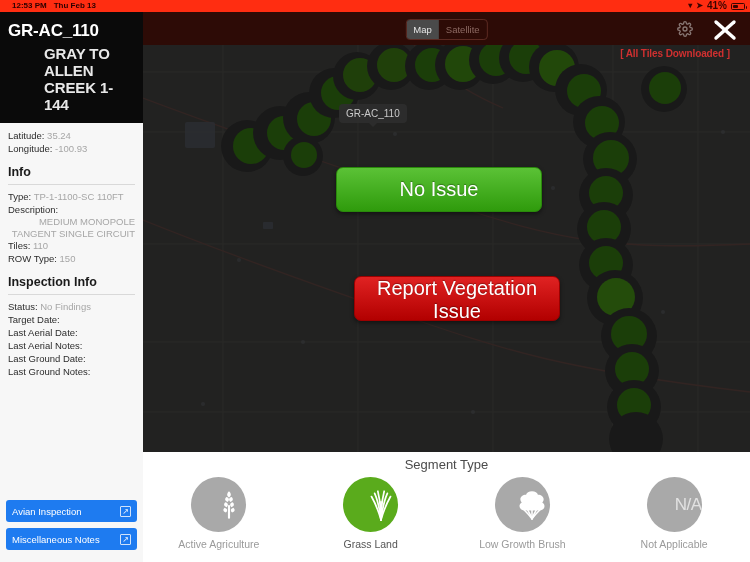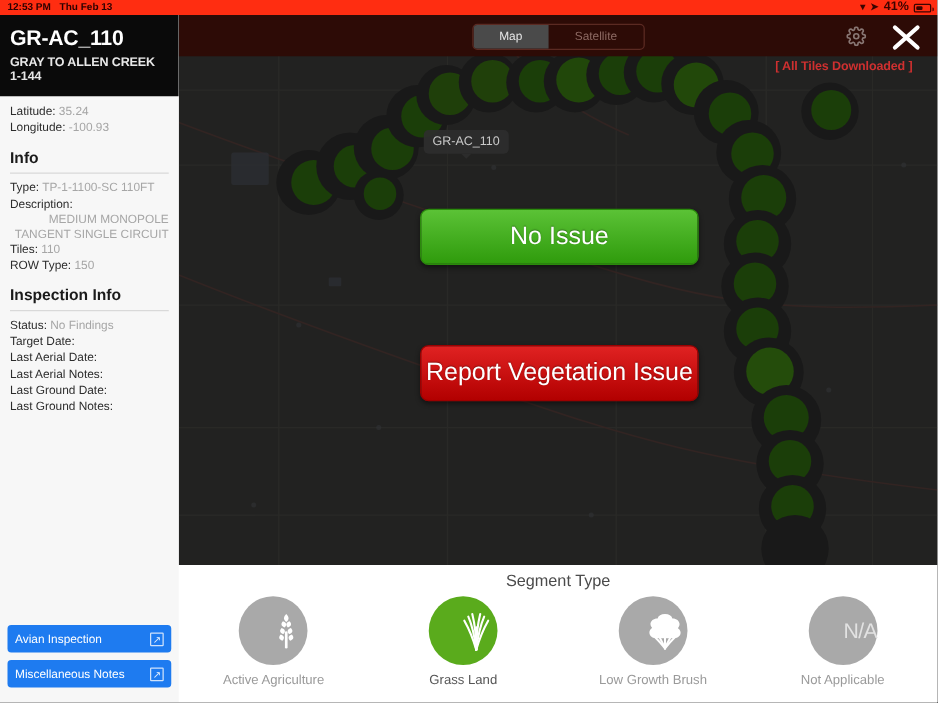--- a/index.html
+++ b/index.html
@@ -11,21 +11,21 @@
   }
   .app { position:relative; width:750px; height:562px; overflow:hidden; background:#fff; }
 
   
   .statusbar{
     position:absolute; left:0; top:0; width:750px; height:12px;
     background:#ff2d11; color:#2b0000;
     font-size:8px; font-weight:bold; line-height:12px;
     display:flex; align-items:center; z-index:60;
   }
-  .sb-left{ display:flex; align-items:center; gap:7px; padding-left:6px; }
+  .sb-left{ display:flex; align-items:center; gap:7px; padding-left:12px; }
   .sb-right{ margin-left:auto; display:flex; align-items:center; gap:4px; padding-right:5px; }
   .sb-right .pct{ font-size:10px; font-weight:bold; color:#3a0400; }
   .batt{
     position:relative; width:14px; height:7px; border:1px solid #3a0400;
     border-radius:1.5px; display:inline-block;
   }
   .batt::after{
     content:""; position:absolute; right:-3px; top:2px; width:1.5px; height:3px;
     background:#3a0400; border-radius:0 1px 1px 0;
   }
@@ -33,21 +33,21 @@
   .wifi-ic{ font-size:8px; color:#3a0400; line-height:1; }
   .loc-ic{ font-size:8px; color:#3a0400; line-height:1; }
 
   
   .sidebar{
     position:absolute; left:0; top:12px; width:143px; height:550px;
     background:#f7f7f7; z-index:40; overflow:hidden;
   }
   .side-head{ background:#0a0a0a; padding:9px 8px 10px 8px; }
   .side-title{ color:#ffffff; font-size:17px; font-weight:bold; letter-spacing:-0.2px; }
-  .side-sub{ color:#e8e8e8; font-size:10px; font-weight:bold; margin-top:4px; letter-spacing:-0.1px; }
+  .side-sub{ color:#e8e8e8; font-size:15px; font-weight:bold; margin-top:4px; letter-spacing:-0.1px;margin-left:36px; }
 
   .side-body{ padding:6px 8px 0 8px; }
   .kv{ font-size:9.5px; color:#2c2c2c; line-height:13px; white-space:nowrap; overflow:hidden; }
   .kv .k{ color:#2c2c2c; }
   .kv .v{ color:#a6a6a6; }
   .kv.block .v{ display:block; line-height:11.5px; }
 
   .sec-h{ font-size:12.5px; font-weight:bold; color:#1a1a1a; margin:10px 0 0 0; }
   .rule{ height:1px; background:#d9d9d9; margin:5px 0 5px 0; }
 
@@ -84,48 +84,48 @@
     background:rgba(46,46,46,0.92); color:#c9c9c9;
     font-size:10px; padding:4px 7px; border-radius:4px; white-space:nowrap;
   }
   .callout::after{
     content:""; position:absolute; left:50%; margin-left:-4px; bottom:-4px;
     border-left:4px solid transparent; border-right:4px solid transparent;
     border-top:4px solid rgba(46,46,46,0.92);
   }
 
   .bigbtn{
-    position:absolute; z-index:28; width:223px; height:45px;
+    position:absolute; z-index:28; width:206px; height:45px;
     border-radius:7px; border:none; cursor:pointer;
     color:#fff; font-family:"Liberation Sans", sans-serif;
     font-size:20px; text-shadow:0 -1px 1px rgba(0,0,0,.35);
     box-shadow:0 2px 4px rgba(0,0,0,.45);
   }
   .btn-ok{
     left:193px; top:155px;
     background:linear-gradient(#5bc236,#2f9b0c);
     border:1px solid #2a8a0b;
   }
   .btn-issue{
-    left:193px; top:264px;
+    left:211px; top:264px;
     background:linear-gradient(#e02222,#b20000);
     border:1px solid #9c0000;
   }
 
   
   .mapbar{
     position:absolute; left:143px; top:12px; width:607px; height:33px; z-index:35;
     background:#2d0b06;
   }
   .segctl{
     position:absolute; left:50%; top:7px; transform:translateX(-50%);
     display:flex; border:1px solid #5b2a22; border-radius:4px; overflow:hidden;
   }
   .segctl div{
-    font-size:9.5px; color:#8d6a63; padding:4px 21px; cursor:pointer;
+    font-size:9.5px; color:#8d6a63; padding:4px 7px; cursor:pointer;
     background:transparent;
   }
   .segctl div.on{ background:#4a4a4a; color:#e6e6e6; }
   .gear{
     position:absolute; right:57px; top:9px; width:16px; height:16px;
     cursor:pointer; opacity:.65;
   }
   .closeb{
     position:absolute; right:10px; top:6px; width:30px; height:24px;
     cursor:pointer;

